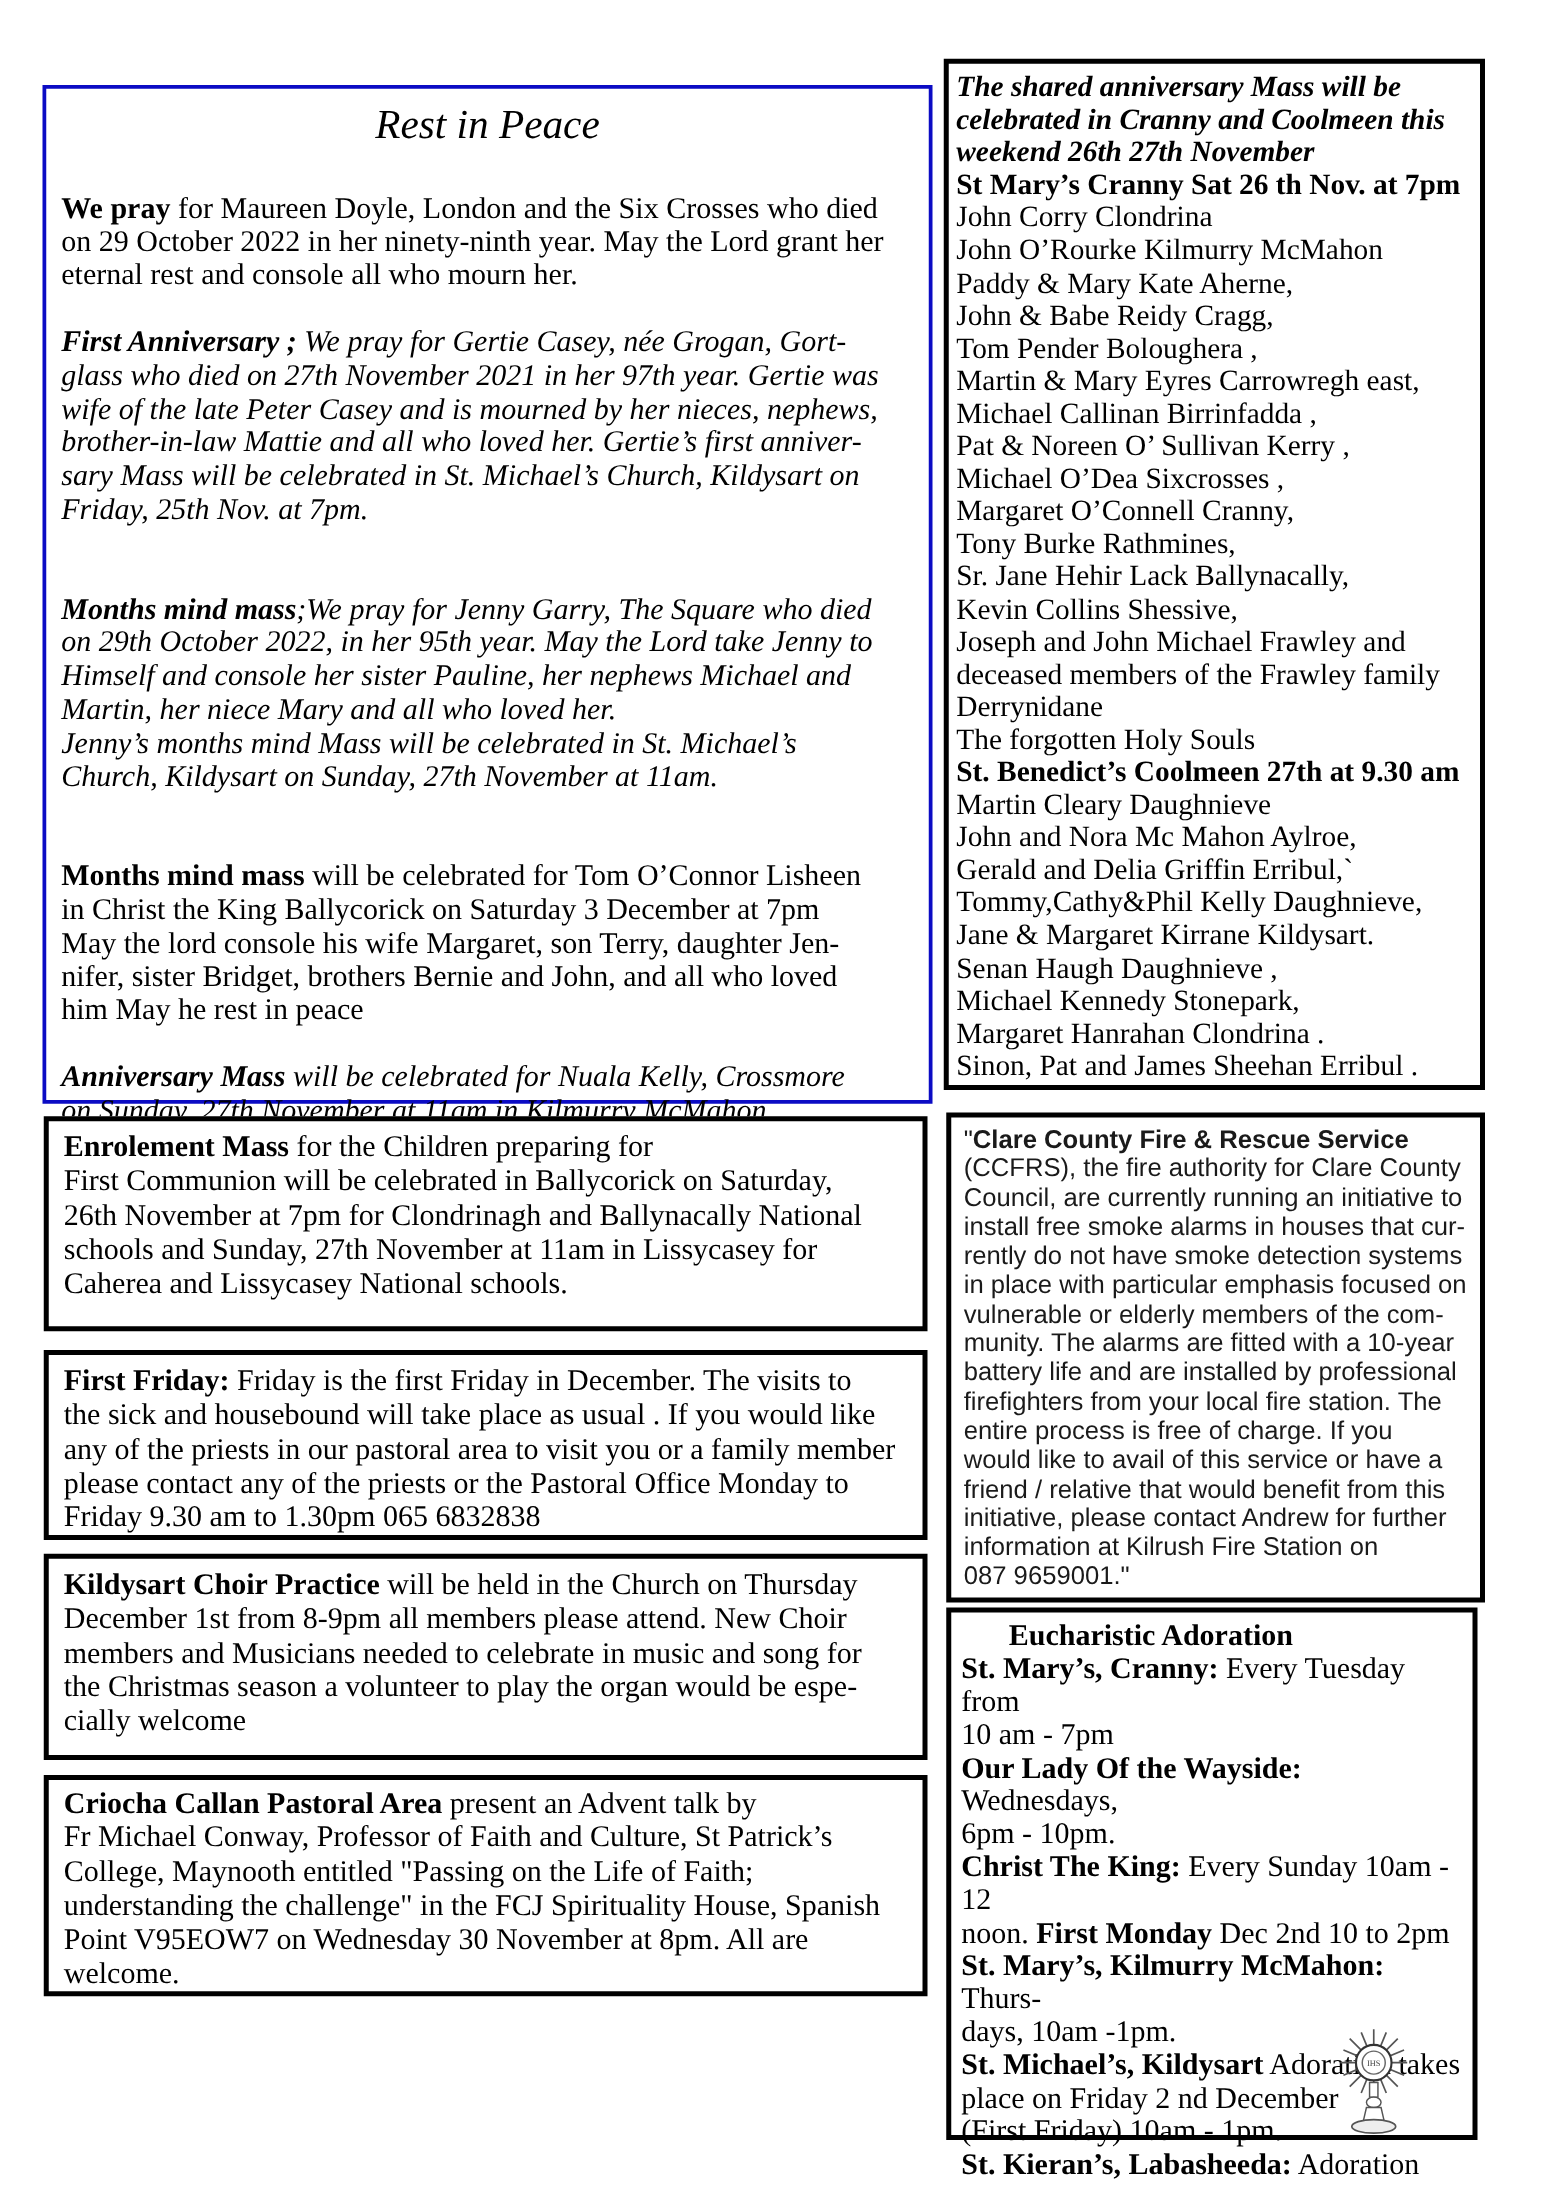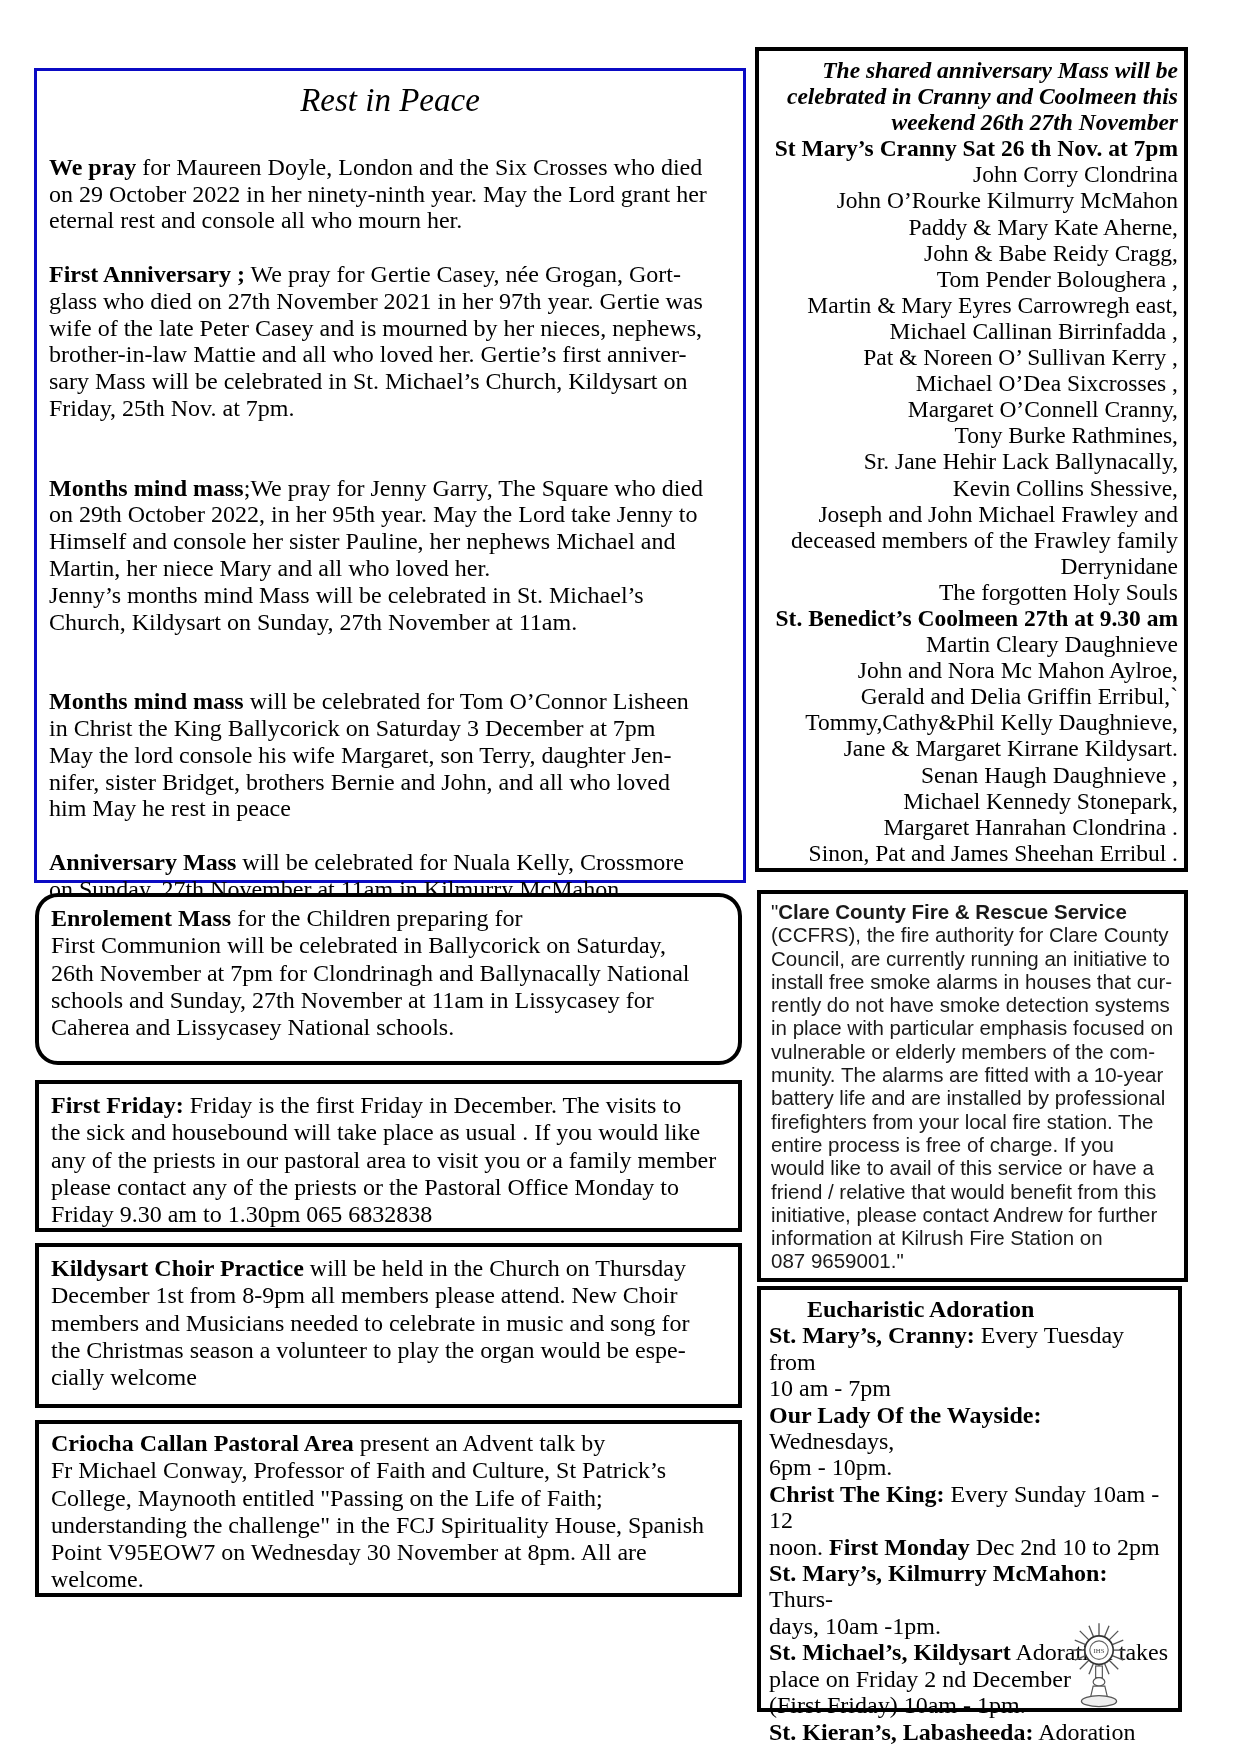--- a/index.html
+++ b/index.html
@@ -27,29 +27,29 @@
     text-align:center;
     margin:4px 0 2px 0;
   }
   .serif-body{
     font-size:24px;
     line-height:26.8px;
     white-space:pre-line;
     padding:0 12px;
   }
   .para{margin:0 0 0 0;}
-  .para.gap{margin-bottom:26px;}
+  .para.gap{margin-bottom:26px;font-style:italic;}
   .notice{
     font-size:24px;
     line-height:27.3px;
     white-space:pre-line;
     padding:8px 12px;
   }
   .center-serif{
-    text-align:right;
+    text-align:left;
     font-size:23.5px;
     line-height:26.1px;
     white-space:pre-line;
     padding:6px 6px;
   }
   .sans-body{
     font-family:"Liberation Sans", sans-serif;
     font-size:20.5px;
     line-height:23.3px;
     white-space:pre-line;
@@ -104,21 +104,21 @@
 nifer, sister Bridget, brothers Bernie and John,  and all who loved
 him  May he rest in peace</span></div>
       <div class="para gap"><b>Anniversary Mass</b><span> will be celebrated for Nuala Kelly, Crossmore
 on Sunday, 27th November at 11am in Kilmurry McMahon.</span></div>
       <div class="para"><b>Anniversary Mass</b><span> will be celebrated for Joe and Mary Kelly,
 Drumdigus and all deceased members of the Kelly Family
 on Sunday, 27th November at 11am in Kilmurry McMahon.</span></div>
     </div>
   </section>
 
-  <section class="box" style="left:35px;top:893px;width:707px;height:172px;border-radius:23px;">
+  <section class="box" style="left:35px;top:893px;width:707px;height:172px;">
     <div class="notice"><b>Enrolement Mass</b><span> for the Children preparing for
 First Communion will be celebrated in Ballycorick on Saturday,
 26th November at 7pm for Clondrinagh and Ballynacally National
 schools and Sunday, 27th November at 11am in Lissycasey for
 Caherea and Lissycasey National schools.</span></div>
   </section>
 
   <section class="box" style="left:35px;top:1080px;width:707px;height:152px;">
     <div class="notice"><b>First Friday:</b><span> Friday is the first Friday in December. The visits to
 the sick and housebound will take place  as usual . If you would like

